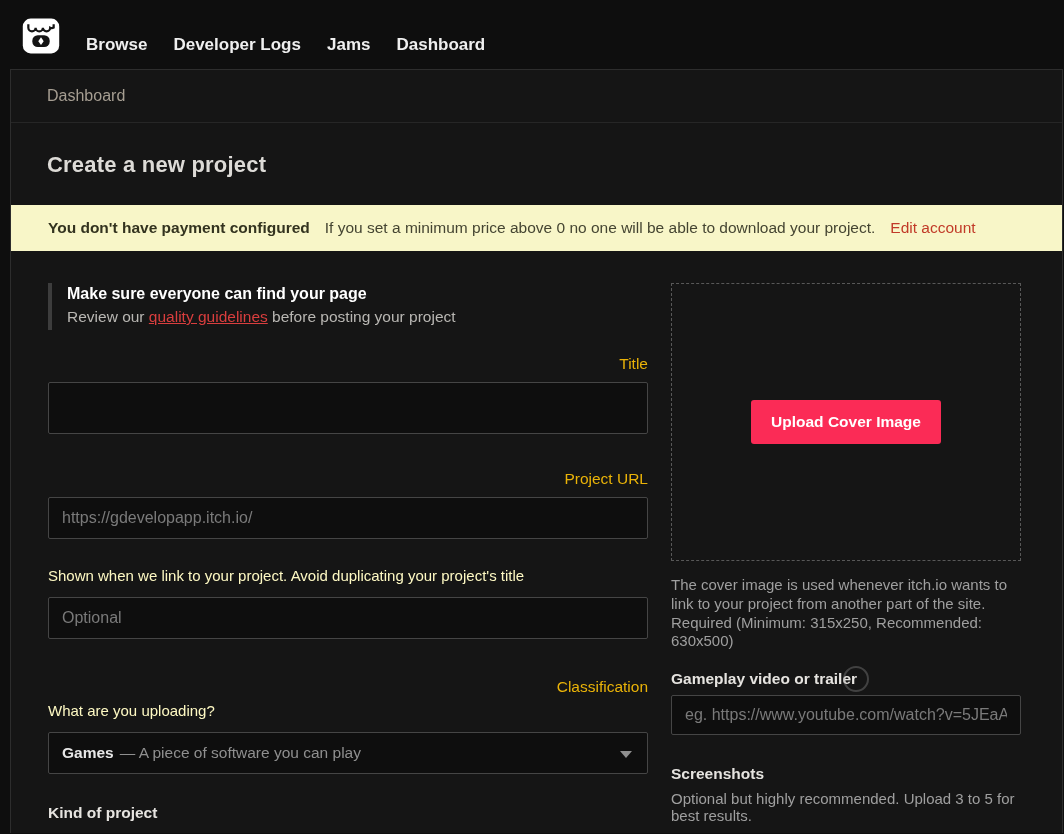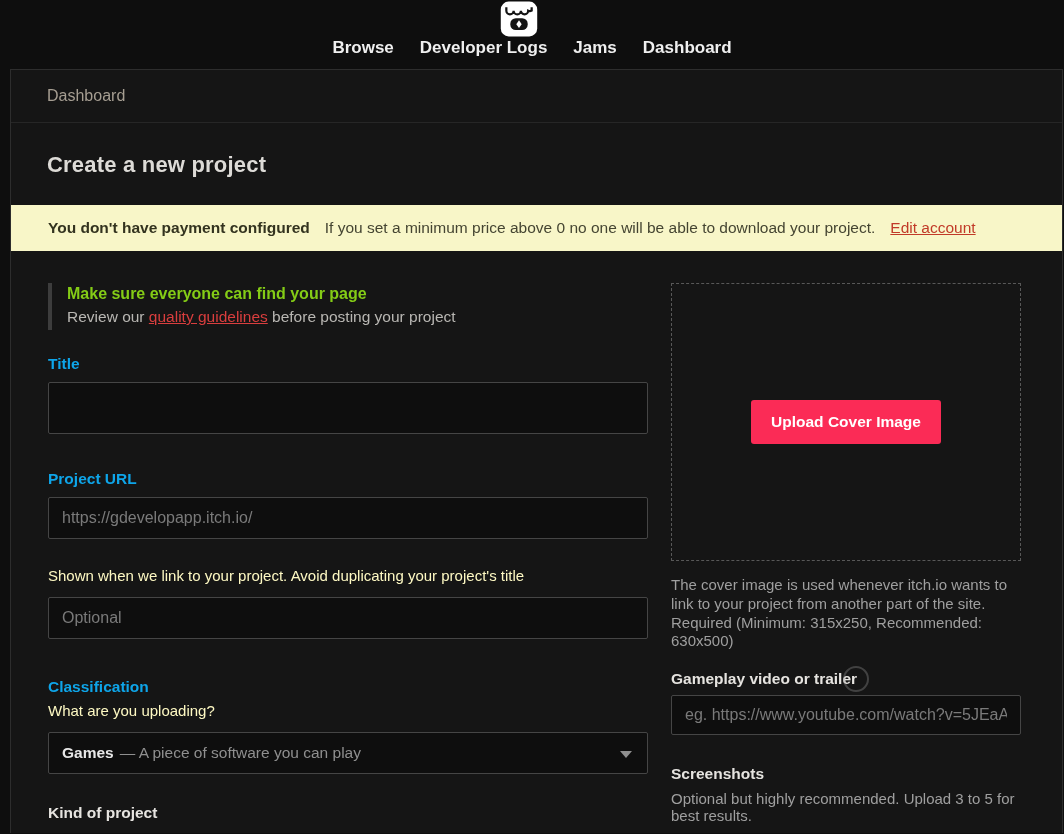--- a/index.html
+++ b/index.html
@@ -5,22 +5,22 @@
   * { margin:0; padding:0; box-sizing:border-box; }
   html,body { width:1064px; height:834px; overflow:hidden; }
   body {
     background:#0e0e0e;
     font-family:"Liberation Sans", sans-serif;
     color:#ddd;
     position:relative;
   }
   
   .nav {
-    height:55px; display:flex; align-items:center;
-    padding:0 32px; background:#0e0e0e;flex-direction:column;
+    height:55px; display:flex; align-items:flex-end;
+    padding:0 22px; background:#0e0e0e;
   }
   .logo { width:38px; height:38px; margin-right:26px; cursor:pointer; flex:0 0 auto; }
   .nav-links { display:flex; gap:26px; align-items:center; }
   .nav-links a {
     color:#efefef; font-weight:bold; font-size:17px; text-decoration:none; cursor:pointer;
     white-space:nowrap;
   }
   .nav-right { margin-left:auto; display:flex; align-items:center; }
   .search-box {
     background:transparent; border:none; outline:none;
@@ -60,33 +60,33 @@
   .page-header { padding:29px 0 27px 36px; }
   .page-header h1 { font-size:22px; font-weight:bold; color:#dddbd7; letter-spacing:0.2px; }
   
   .banner {
     height:46px; background:#f8f6c8;
     display:flex; align-items:center; padding-left:37px;
     font-size:15.5px; white-space:nowrap;
   }
   .banner b { color:#33331f; margin-right:15px; }
   .banner span { color:#454532; margin-right:15px; }
-  .banner a { color:#c13a28; text-decoration:underline; cursor:pointer;text-align:center; }
+  .banner a { color:#c13a28; cursor:pointer;text-align:center; }
   
   .content { display:flex; gap:23px; padding:32px 0 0 37px; }
   .col-left { width:600px; flex:0 0 600px; }
   .col-right { width:350px; flex:0 0 350px; }
   
   .callout { border-left:4px solid #3d3d3d; padding:2px 0 4px 15px; margin-bottom:25px; }
-  .callout-title { font-size:16px; font-weight:bold; color:#84cc16; margin-bottom:5px; }
+  .callout-title { font-size:16px; font-weight:bold; color:#ffffff; margin-bottom:5px; }
   .callout-sub { font-size:15.5px; color:#b9b7b3; }
   .callout-sub a { color:#da3e3e; text-decoration:underline; cursor:pointer; }
   
   .field-label {
-    display:block; font-weight:bold; font-size:15.5px; color:#0ea5e9; margin-bottom:9px;
+    display:block; font-weight:normal; font-size:15.5px; color:#eab308; margin-bottom:9px;text-align:right;
   }
   .help-text { font-size:15px; color:#fef9c3; margin:-4px 0 12px; line-height:1.28; }
   .tin {
     width:100%; background:#0e0e0e; border:1px solid #454545; border-radius:2px;
     color:#ddd; font-size:16px; padding:9px 13px; outline:none;
     font-family:"Liberation Sans", sans-serif; display:block;
   }
   .tin::placeholder { color:#7a7a7a; opacity:1; }
   .tin.tall { height:52px; margin-bottom:36px; }
   .tin.std  { height:42px; margin-bottom:31px; }

